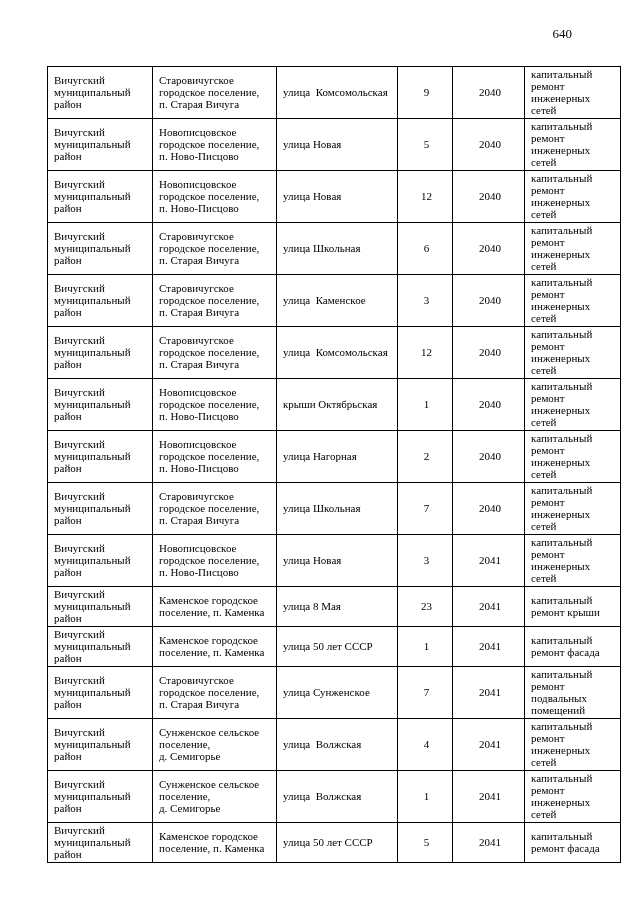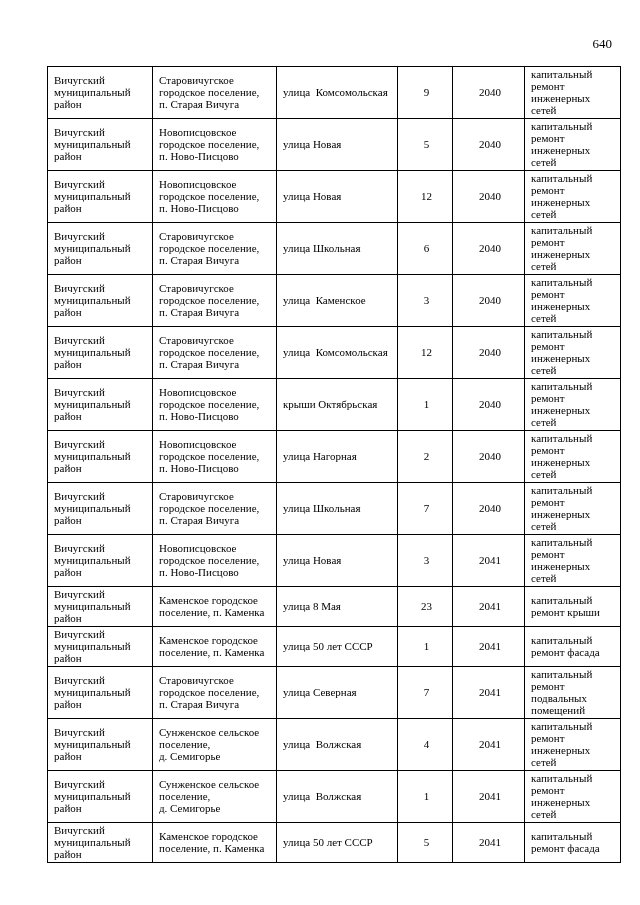--- a/index.html
+++ b/index.html
@@ -9,26 +9,25 @@
   }
   body {
     width: 640px;
     height: 905px;
     position: relative;
     font-family: "Liberation Serif", "DejaVu Serif", serif;
     color: #000000;
   }
   .page-number {
     position: absolute;
-    top: 36px;
+    top: 26px;
     left: 0;
     width: 572px;
     text-align: right;
     font-size: 13px;
-    padding-left: 40px;
   }
   table.schedule {
     position: absolute;
     left: 47px;
     top: 66px;
     width: 573px;
     border-collapse: collapse;
     table-layout: fixed;
   }
   table.schedule td {
@@ -241,21 +240,21 @@
     <td class="c-work">капитальный
 ремонт фасада</td>
   </tr>
       <tr>
     <td class="c-district">Вичугский
 муниципальный
 район</td>
     <td class="c-settlement">Старовичугское
 городское поселение,
 п. Старая Вичуга</td>
-    <td class="c-street">улица Северная</td>
+    <td class="c-street">улица Сунженское</td>
     <td class="c-num">7</td>
     <td class="c-num">2041</td>
     <td class="c-work">капитальный
 ремонт
 подвальных
 помещений</td>
   </tr>
       <tr>
     <td class="c-district">Вичугский
 муниципальный

